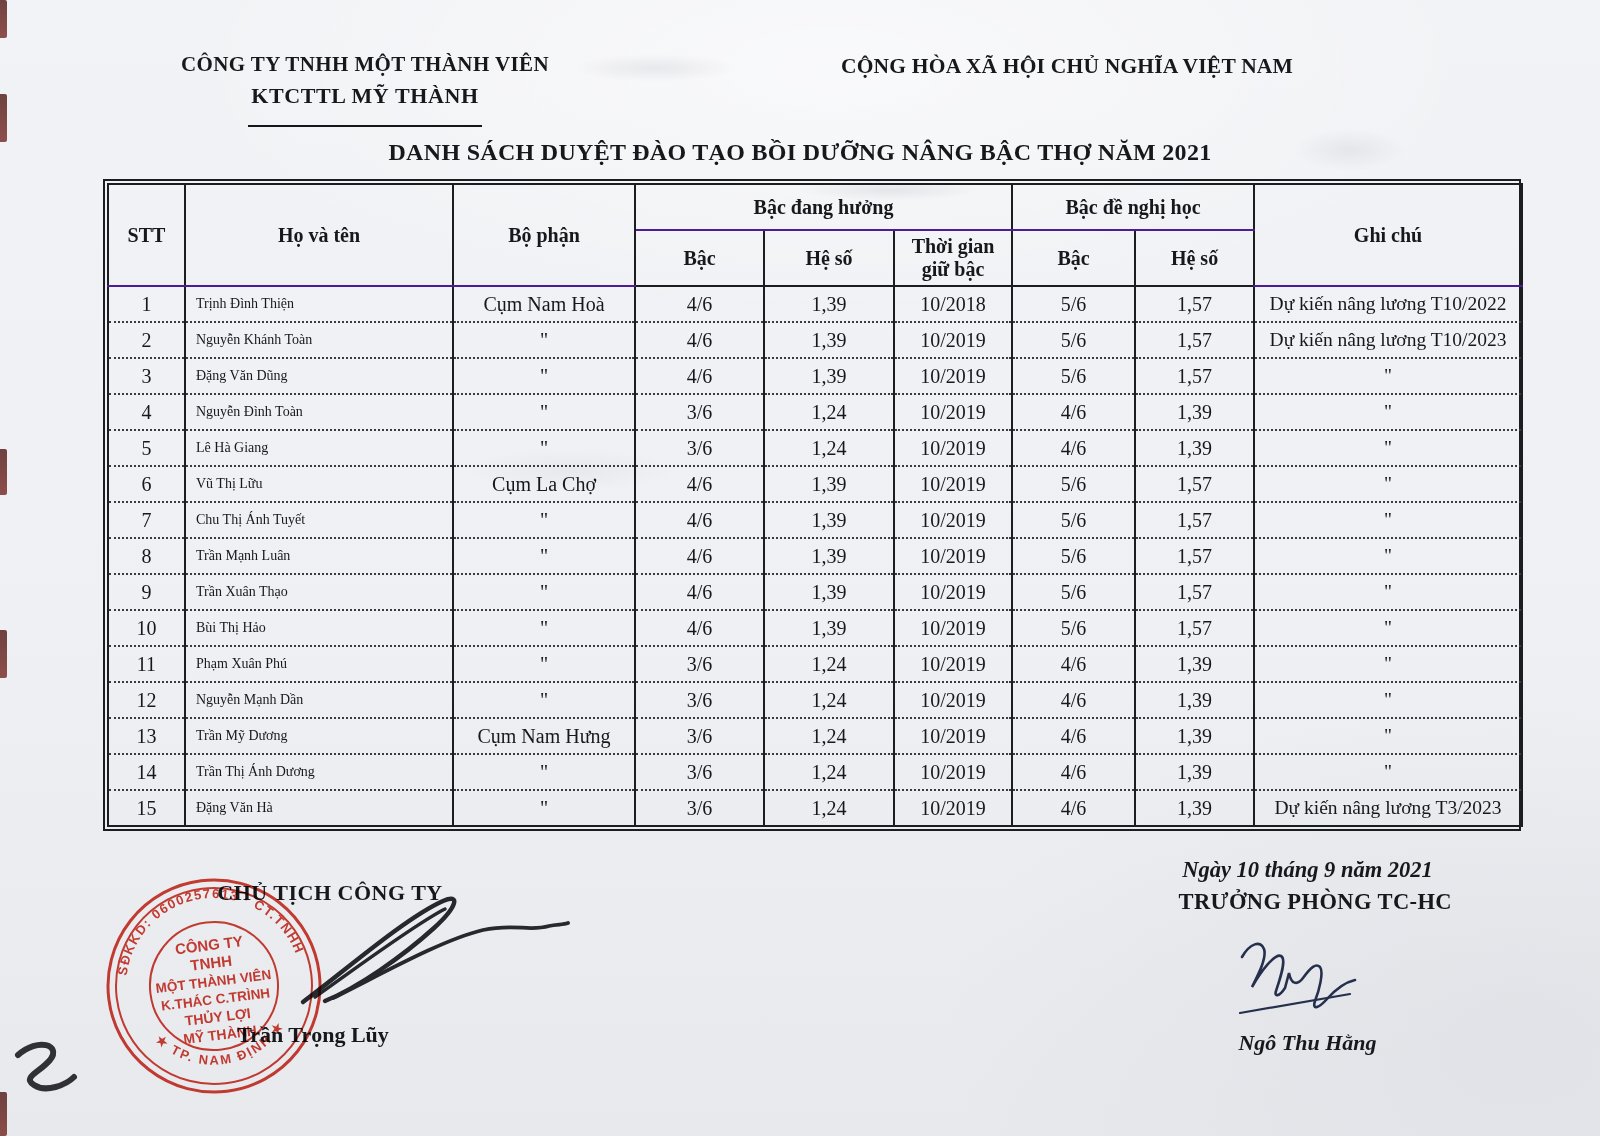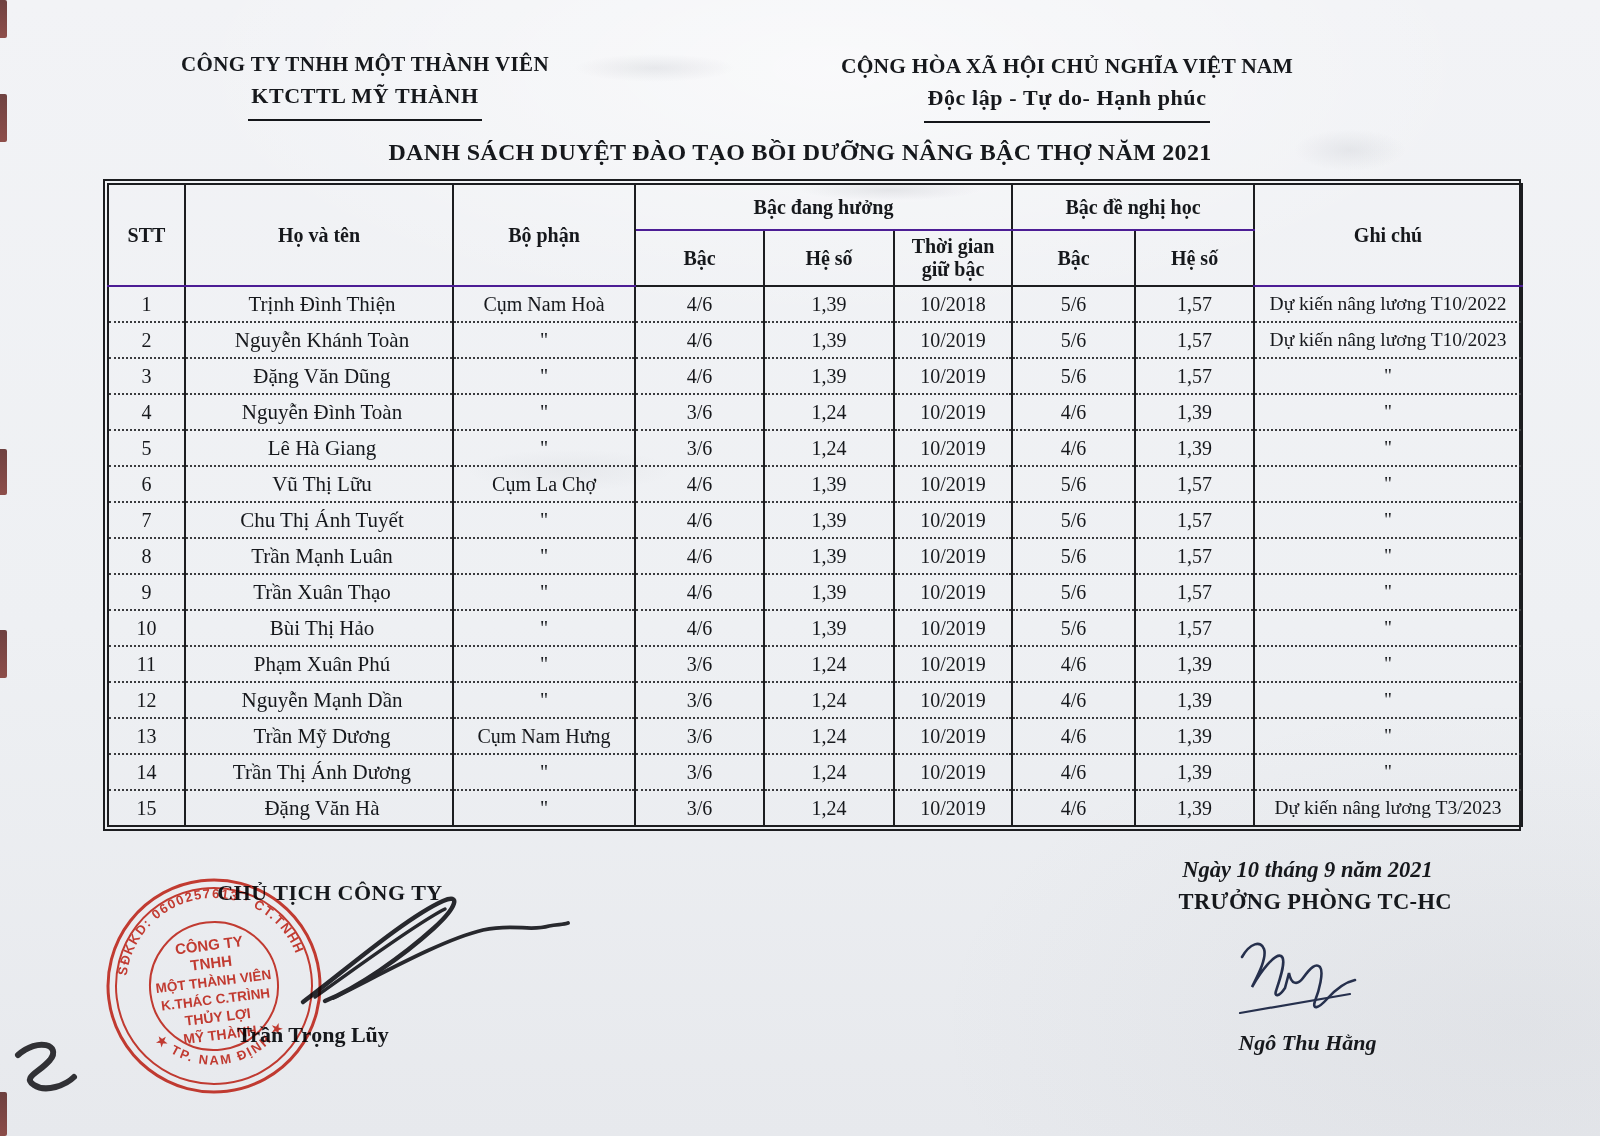--- a/index.html
+++ b/index.html
@@ -18,37 +18,37 @@
   .s4{left:420px;top:440px;width:300px;height:60px;background:radial-gradient(closest-side,rgba(80,85,100,.05),transparent 70%);}
   .edge-mark{position:absolute;left:0;width:7px;background:linear-gradient(180deg,#4a100e,#72201a);opacity:.78;border-radius:0 2px 2px 0;}
 
   
   .org-block{position:absolute;left:150px;top:52px;width:430px;text-align:center;font-weight:bold;}
   .org-line1{font-size:21px;letter-spacing:.4px;}
   .org-line2{font-size:22px;margin-top:6px;}
   .nat-block{position:absolute;left:812px;top:54px;width:510px;text-align:center;font-weight:bold;}
   .nat-line1{font-size:21.5px;letter-spacing:.2px;}
   .nat-line2{font-size:22px;margin-top:6px;}
-  .underlined{display:inline-block;border-bottom:2.5px solid #14161a;padding:0 3px 10px;letter-spacing:.6px;}
+  .underlined{display:inline-block;border-bottom:2.5px solid #14161a;padding:0 3px 16px;letter-spacing:.6px;}
   .doc-title{position:absolute;left:0;top:139px;width:1600px;text-align:center;
     font-size:24px;font-weight:bold;letter-spacing:.3px;}
 
   
   .table-wrap{position:absolute;left:103px;top:179px;width:1418px;
     border:2px solid #1c1d20;padding:2px;box-sizing:border-box;}
   table{width:100%;border-collapse:collapse;border:2px solid #1c1d20;table-layout:fixed;}
   th,td{border-left:2px solid #1c1d20;border-right:2px solid #1c1d20;
     padding:0 4px;box-sizing:border-box;overflow:hidden;}
   thead th{font-weight:bold;font-size:20px;text-align:center;vertical-align:middle;line-height:1.15;}
   thead tr.group-row th{height:46px;border-bottom:2px solid #4c1d95;}
   thead tr.sub-row th{height:56px;border-bottom:2.5px solid #1c1d20;}
   thead th.span2{border-bottom:2.5px solid #1c1d20;}
   tbody td{height:36px;font-size:20px;text-align:center;vertical-align:middle;white-space:nowrap;}
   tbody tr:not(:last-child) td{border-bottom:2px dotted #3a3b3e;}
-  td.cell-name{text-align:center;padding-left:10px;font-size:21px;}
+  td.cell-name{text-align:left;padding-left:10px;font-size:14px;}
   td.cell-note{font-size:19.5px;padding:3px 2px;}
 
   
   .sign-title-left{position:absolute;left:200px;top:880px;width:260px;text-align:center;
     font-size:22px;font-weight:bold;letter-spacing:.5px;}
   .sign-name-left{position:absolute;left:188px;top:1022px;width:250px;text-align:center;
     font-size:22px;font-weight:bold;}
   .date-line{position:absolute;left:1140px;top:857px;width:335px;text-align:center;
     font-size:22.5px;font-weight:bold;font-style:italic;}
   .sign-title-right{position:absolute;left:1117px;top:889px;width:335px;text-align:right;
@@ -74,21 +74,20 @@
 <div class="edge-mark" style="top:449px;height:46px"></div>
 <div class="edge-mark" style="top:630px;height:48px"></div>
 <div class="edge-mark" style="top:1092px;height:44px"></div>
 
 <div class="org-block">
   <div class="org-line1">CÔNG TY TNHH MỘT THÀNH VIÊN</div>
   <div class="org-line2"><span class="underlined">KTCTTL MỸ THÀNH</span></div>
 </div>
 <div class="nat-block">
   <div class="nat-line1">CỘNG HÒA XÃ HỘI CHỦ NGHĨA VIỆT NAM</div>
-  <div class="nat-line2"><span class="underlined">Độc lập - Tự do- Hạnh phúc</span></div>
 </div>
 <div class="doc-title">DANH SÁCH DUYỆT ĐÀO TẠO BỒI DƯỠNG NÂNG BẬC THỢ NĂM 2021</div>
 
 <div class="table-wrap">
   <table>
     <colgroup>
       <col style="width:77px">
         <col style="width:268px">
         <col style="width:182px">
       <col style="width:129px">

